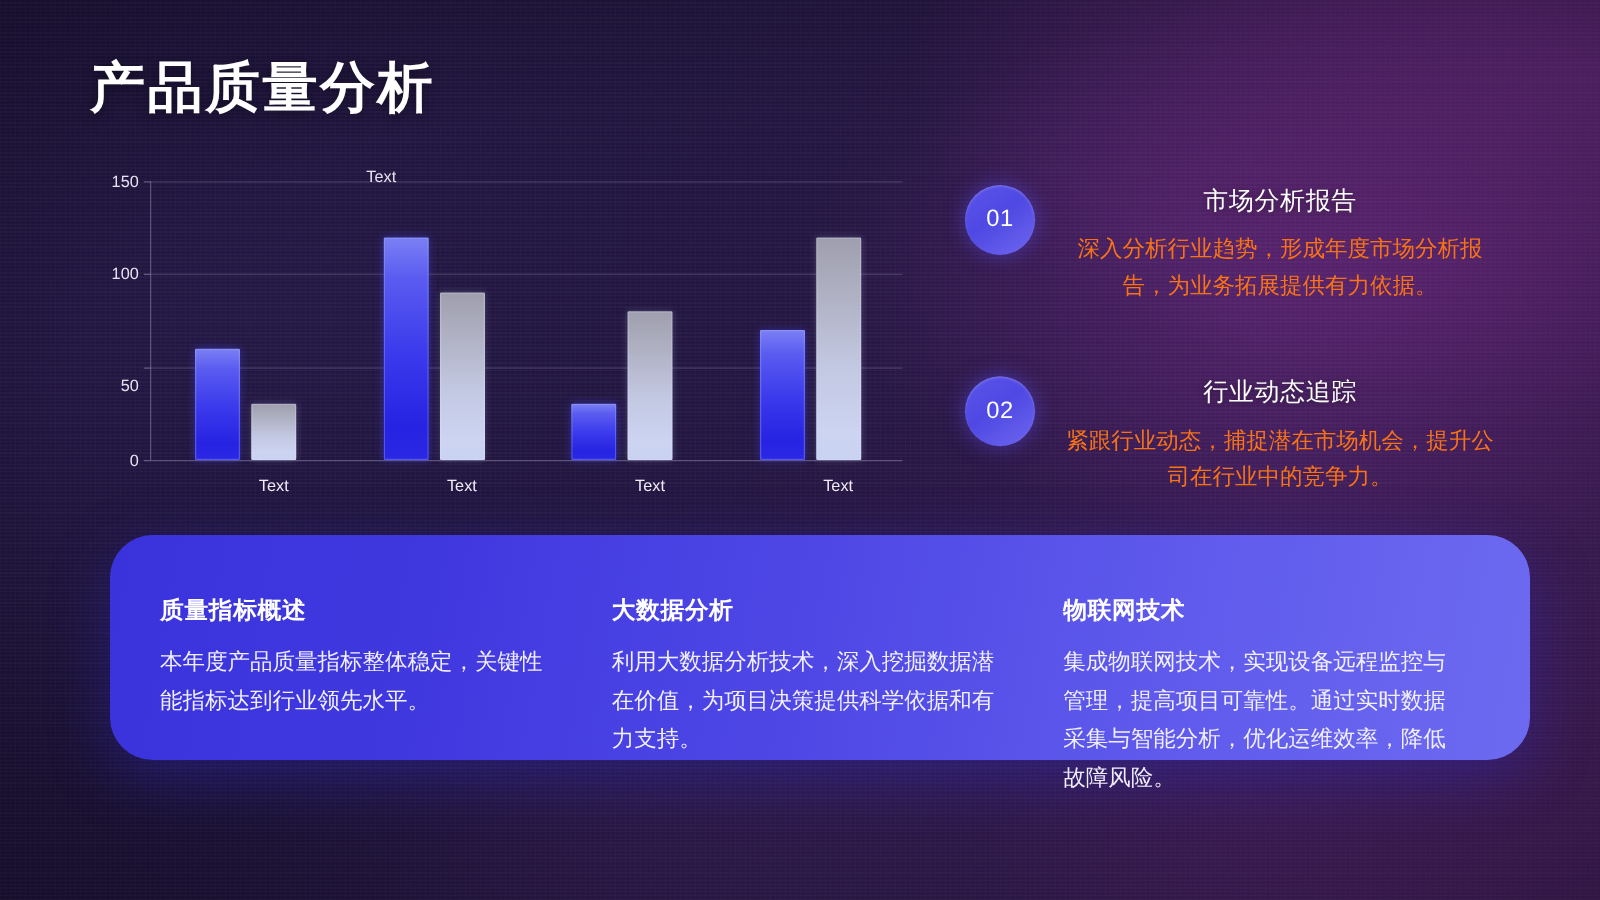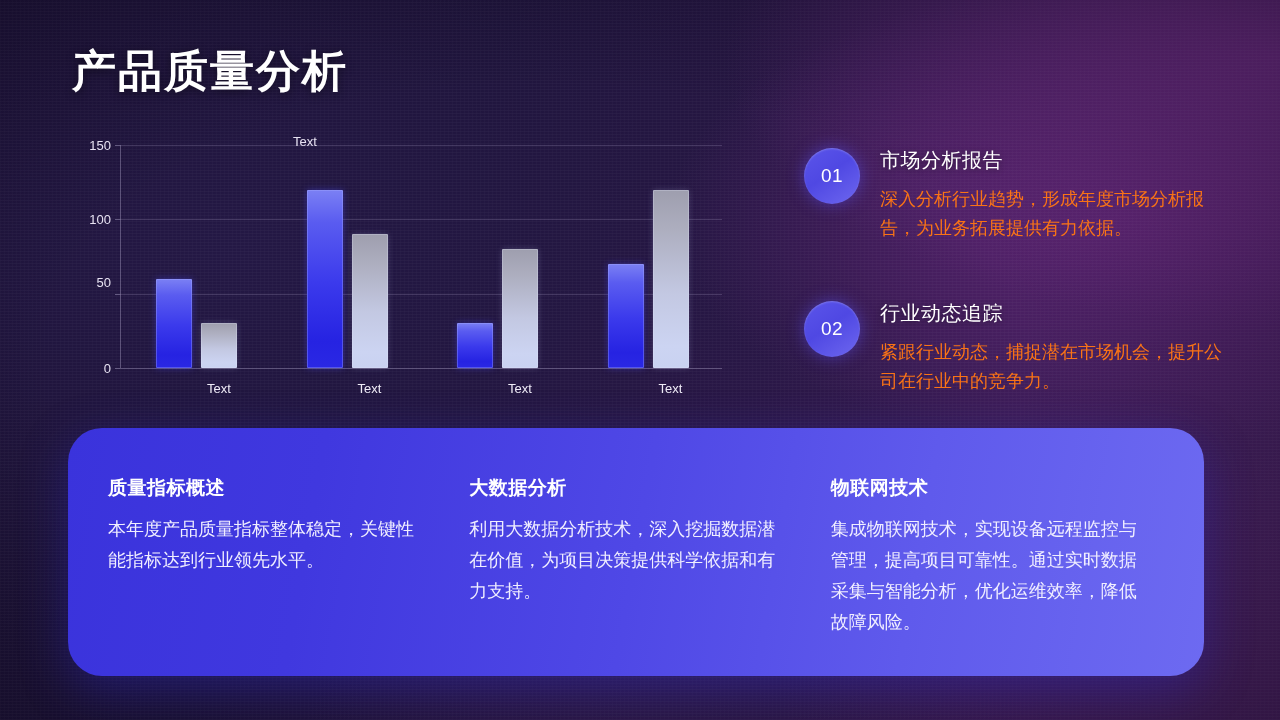--- a/index.html
+++ b/index.html
@@ -71,21 +71,21 @@
     background:linear-gradient(180deg,#9e9eae 0%,#adaebf 22%,#c3c8e2 58%,#ccd4f2 88%,#c9d2f1 100%);
     box-shadow:0 0 6px rgba(190,200,240,.22), inset 0 0 0 1px rgba(225,230,250,.28);
   }
   .xlabel {
     position:absolute; bottom:-28px; left:50%;
     transform:translateX(-50%);
     font-size:13px; color:#efecf7; white-space:nowrap;
   }
 
   
-  #rightlist { position:absolute; left:804px; top:146px; width:440px; }
+  #rightlist { position:absolute; left:772px; top:146px; width:440px;text-align:center; }
   .ritem { position:relative; display:flex; align-items:flex-start; }
   .ritem + .ritem { margin-top:56px; }
   .rbadge {
     flex:0 0 auto; width:56px; height:56px; border-radius:50%;
     background:linear-gradient(145deg,#5b55ea 0%,#4f48e3 45%,#6e67ef 100%);
     box-shadow:0 0 16px rgba(85,75,235,.55), inset 0 1px 2px rgba(255,255,255,.22);
     display:flex; align-items:center; justify-content:center;
     font-size:19px; color:#fff; letter-spacing:.5px;
     margin-top:2px;
   }
@@ -95,21 +95,21 @@
     letter-spacing:.5px; margin-bottom:11px;
     text-shadow:0 1px 6px rgba(0,0,0,.4);
   }
   .rdesc {
     font-size:18px; line-height:1.62; color:#f97316;
     max-width:352px;
   }
 
   
   #panel {
-    position:absolute; left:68px; top:428px; width:1136px; height:248px;
+    position:absolute; left:88px; top:428px; width:1136px; height:180px;
     border-radius:34px;
     background:linear-gradient(100deg,#3a33dc 0%,#4038df 22%,#4f48e6 50%,#5f5aec 74%,#6d6af1 100%);
     box-shadow:0 14px 48px rgba(45,40,190,.40);
     display:flex; padding:47px 56px 0 40px;
   }
   .pcol { flex:1; padding-right:44px; }
   .pcol:last-child { padding-right:0; }
   .ptitle {
     font-size:19px; font-weight:bold; color:#fff;
     letter-spacing:.5px; margin-bottom:13px;
@@ -133,21 +133,21 @@
     <div id="gridlines">
         <div class="gridline zero" style="top: 223px;"></div>
         <div class="gridline" style="top: 148.667px;"></div>
         <div class="gridline" style="top: 74.3333px;"></div>
         <div class="gridline" style="top: 0px;"></div>
       </div>
     <div id="yticks">
         <div class="ytick-mark" style="top: 223px;"></div>
         <div class="ytick-label" style="top: 223px;">0</div>
         <div class="ytick-mark" style="top: 148.667px;"></div>
-        <div class="ytick-label" style="top: 137px; text-align: center;">50</div>
+        <div class="ytick-label" style="top: 163px; text-align: center;">50</div>
         <div class="ytick-mark" style="top: 74.3333px;"></div>
         <div class="ytick-label" style="top: 74.3333px;">100</div>
         <div class="ytick-mark" style="top: 0px;"></div>
         <div class="ytick-label" style="top: 0px; text-align: right;">150</div>
       </div>
     <div id="toplabel">Text</div>
     <div id="bars">
         <div class="group" style="left: 0px; width: 150.5px;">
           <div class="bar blue" title="60" style="height: 89.2px; left: 36px;"></div>
           <div class="bar grey" title="30" style="height: 44.6px; left: 81px;"></div>

